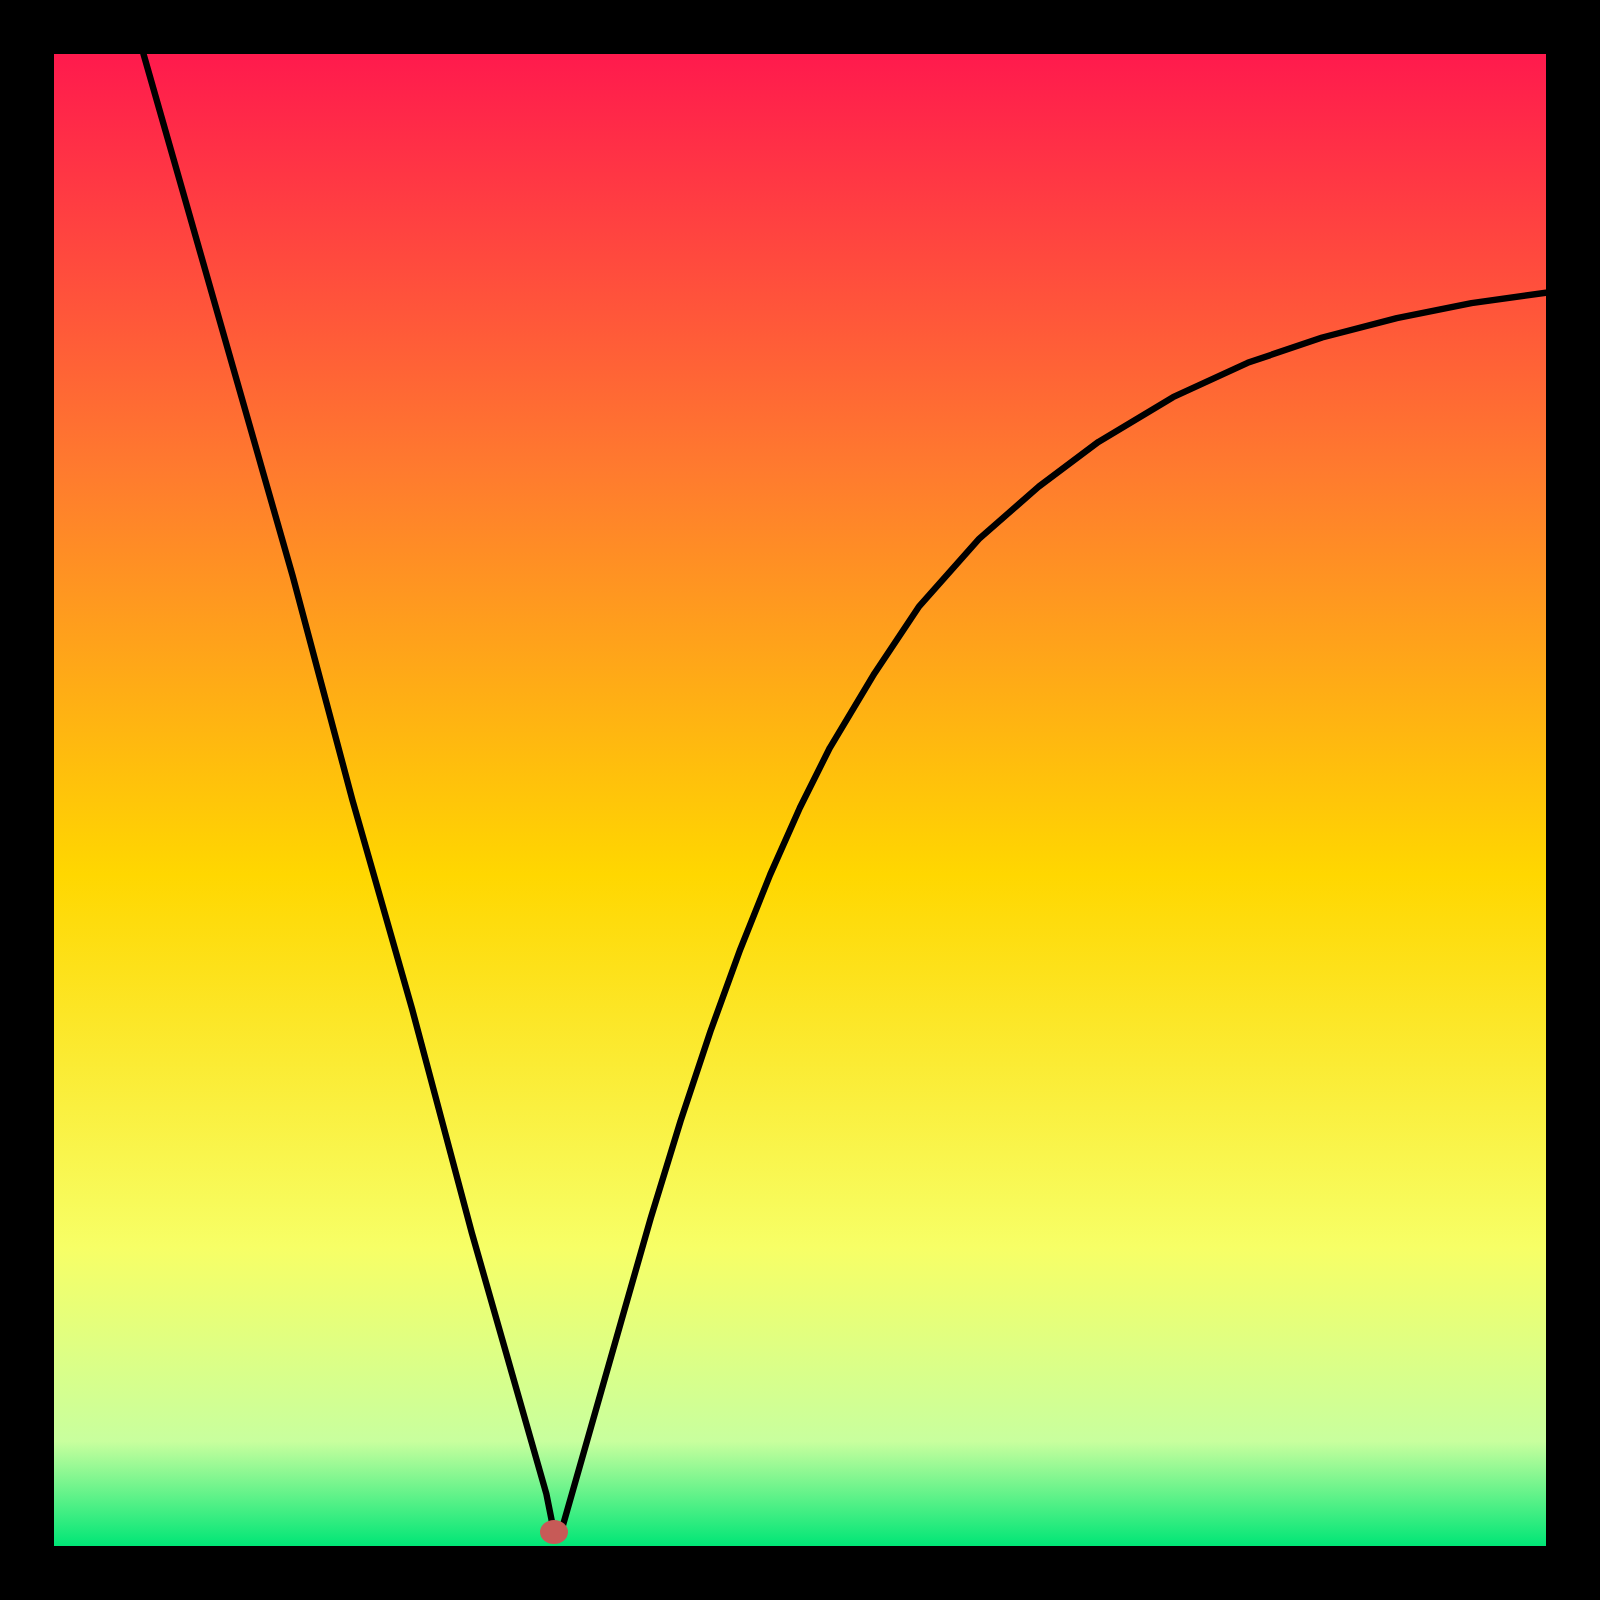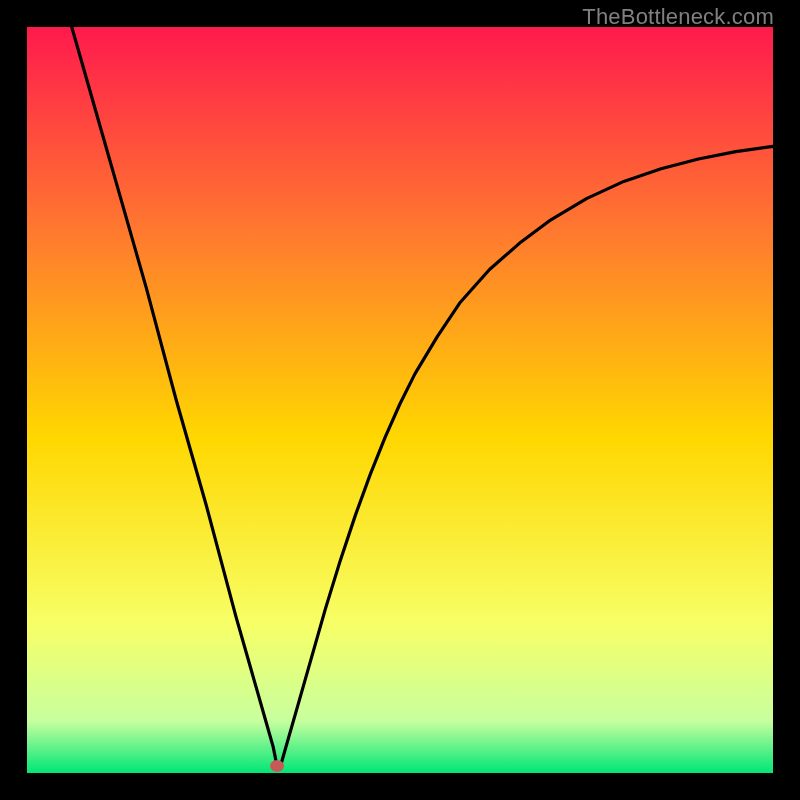--- a/index.html
+++ b/index.html
@@ -70,15 +70,14 @@
     </svg>
 
     <svg class="curve-svg" viewBox="0 0 746 746" preserveAspectRatio="none">
       <path id="curve-path" d="M44.76 0.00 L59.68 52.22 L74.60 104.44 L89.52 156.66 L104.44 208.88 L119.36 261.10 L134.28 317.05 L149.20 373.00 L164.12 425.22 L179.04 477.44 L193.96 533.39 L208.88 589.34 L223.80 641.56 L231.26 667.67 L238.72 693.78 L246.18 719.89 L249.91 738.54 L253.64 738.54 L261.10 712.43 L268.56 686.32 L283.48 634.10 L298.40 581.88 L313.32 533.39 L328.24 488.63 L343.16 447.60 L358.08 410.30 L373.00 376.73 L387.92 346.89 L410.30 309.59 L432.68 276.02 L462.52 242.45 L492.36 216.34 L522.20 193.96 L559.50 171.58 L596.80 154.42 L634.10 141.74 L671.40 132.04 L708.70 124.58 L746.00 119.36" fill="none" stroke="#000" stroke-width="3.2" stroke-linecap="round" stroke-linejoin="round"></path>
     </svg>
 
     <div class="marker" id="marker" style="left: 249.91px; top: 738.54px; background: rgb(199, 90, 87);"></div>
 
   </div>
 
-  <div class="watermark">TheBottleneck.com</div>
 
 </div>
 
 </body></html>

